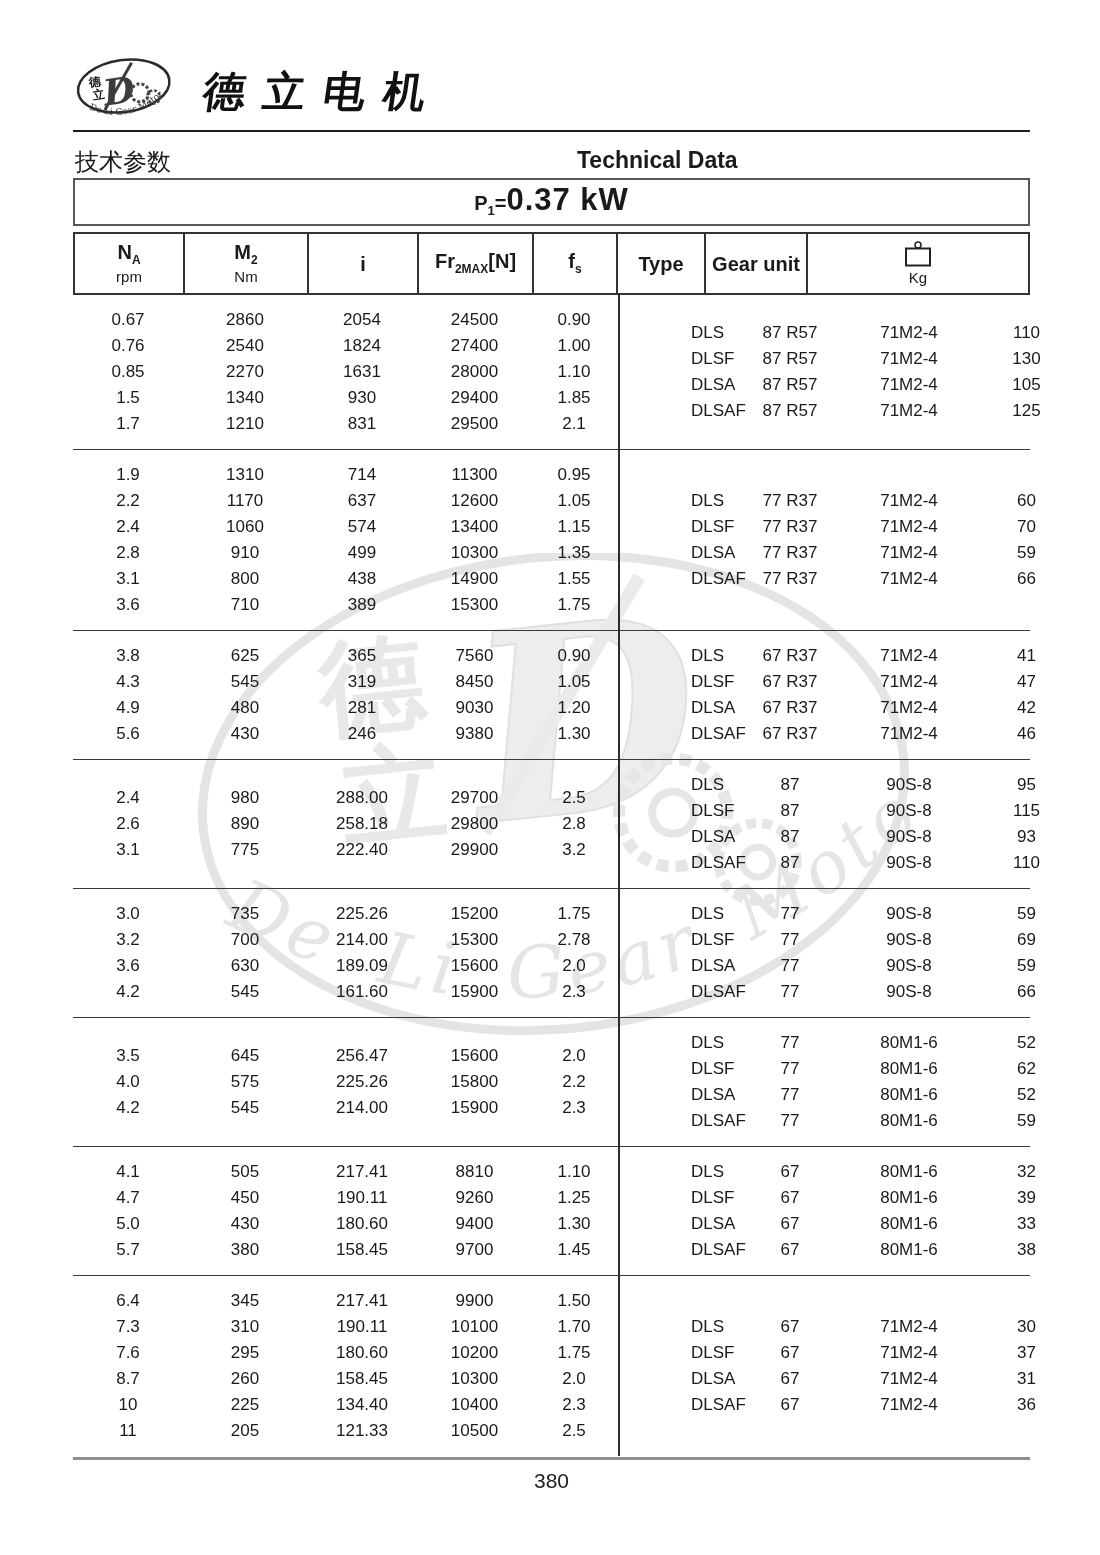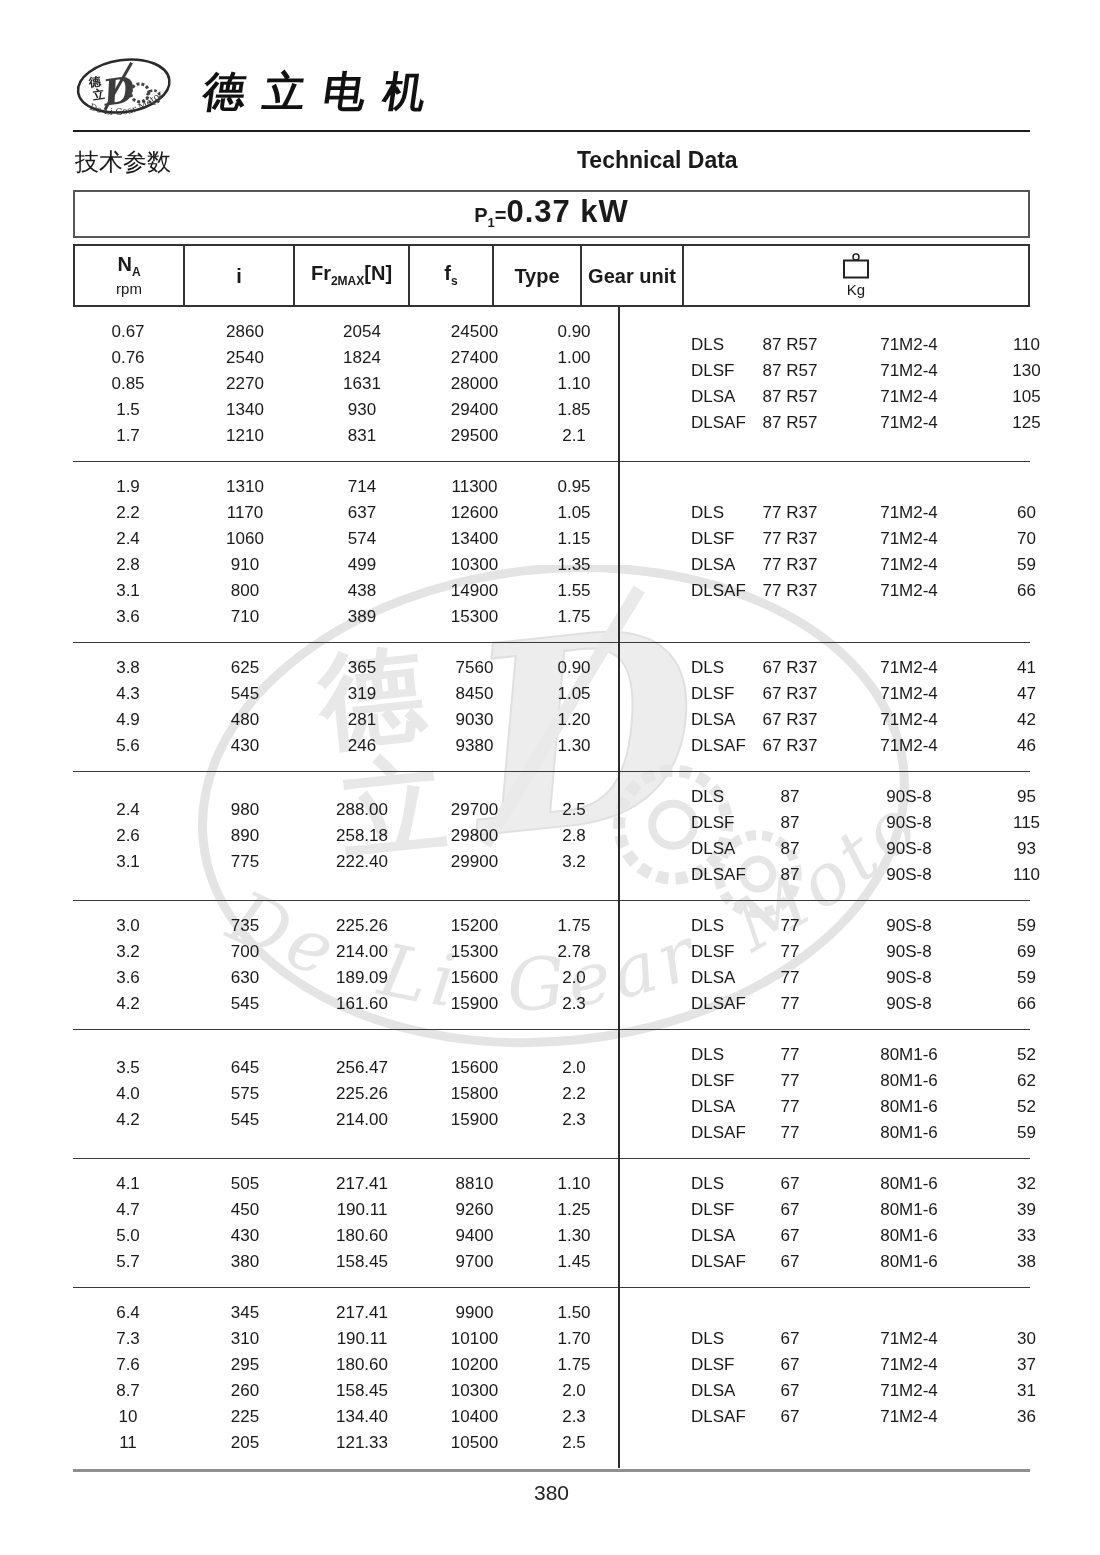--- a/index.html
+++ b/index.html
@@ -18,21 +18,21 @@
     font-family:"DejaVu Serif", serif; font-weight:bold; font-size:42px;
     letter-spacing:18px; transform:skewX(-8deg); color:#111; white-space:nowrap;
   }
   .header-rule { height:2px; background:#1c1c1c; margin-top:2px; }
 
   .titles-row { position:relative; height:36px; margin-top:10px; }
   .title-cn { position:absolute; left:2px; top:4px; font-size:24px; font-weight:normal; }
   .title-en { position:absolute; left:504px; top:5px; font-size:23px; font-weight:bold; }
 
   .power-box {
-    margin-top:12px; height:42px; border:2px solid #565656;
+    margin-top:0; height:42px; border:2px solid #565656;
     display:flex; align-items:baseline; justify-content:center; padding-top:2px;
   }
   .power-small { font-size:20px; font-weight:bold; }
   .power-small sub { font-size:13px; font-weight:bold; }
   .power-big { font-size:31px; font-weight:bold; letter-spacing:1px; }
 
   
   .head-row { margin-top:6px; border:2px solid #333; display:flex; height:59px; }
   .h-cell {
     border-right:2px solid #333; display:flex; flex-direction:column;
@@ -101,20 +101,24 @@
 
   <div class="power-box">
     <span class="power-small"><span>P</span><sub>1</sub><span>=</span></span>
       <span class="power-big">0.37 kW</span>
   </div>
 
   <div class="head-row">
     <div class="h-cell hw0">
       <span class="h-main"><span>N</span><sub>A</sub></span>
       <span class="h-unit">rpm</span>
+    </div>
+    <div class="h-cell hw1">
+      <span class="h-main"><span>M</span><sub>2</sub></span>
+      <span class="h-unit">Nm</span>
     </div>
     <div class="h-cell hw2">
       <span class="h-main">i</span>
     </div>
     <div class="h-cell hw3">
       <span class="h-main"><span>Fr</span><sub>2MAX</sub><span>[N]</span></span>
     </div>
     <div class="h-cell hw4">
       <span class="h-main"><span>f</span><sub>s</sub></span>
     </div>

